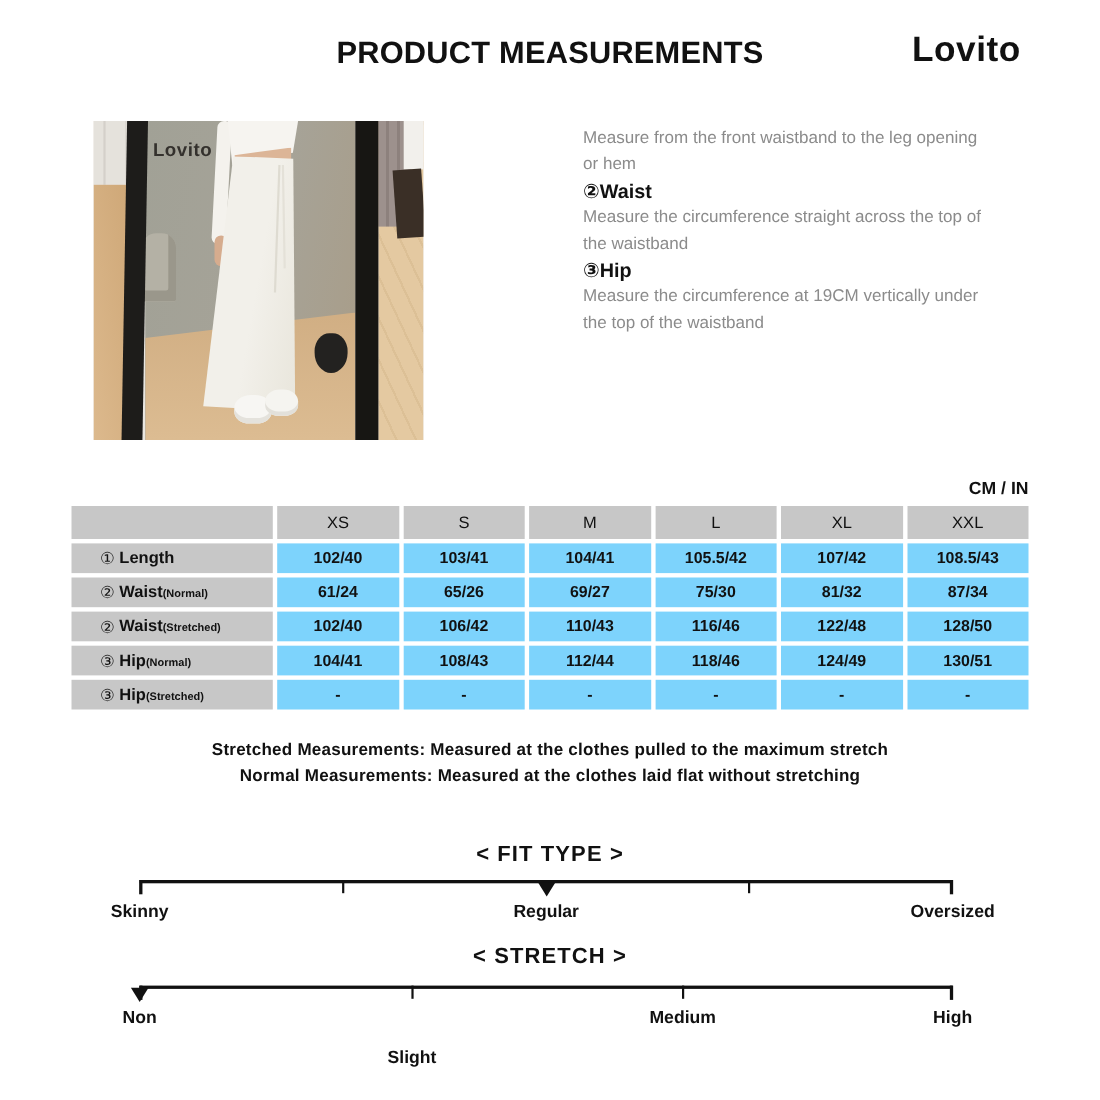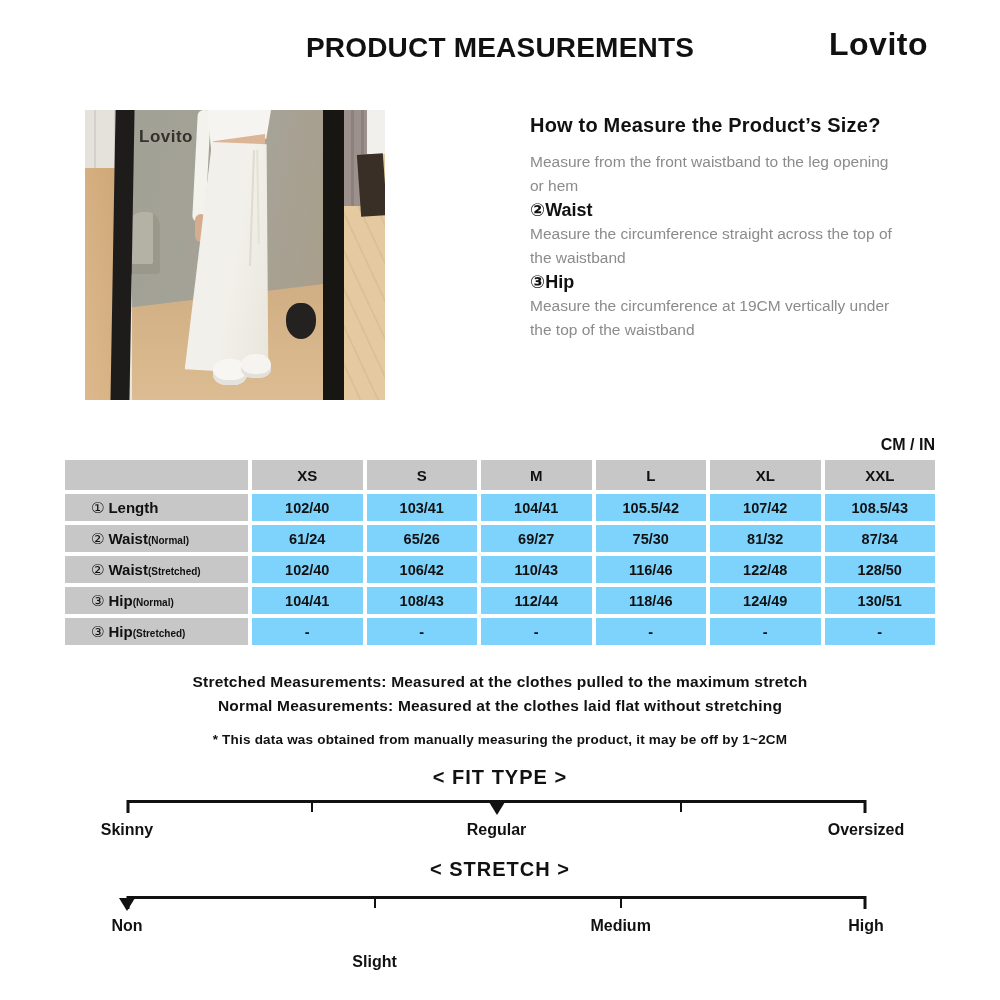--- a/index.html
+++ b/index.html
@@ -79,21 +79,21 @@
   
   .unit { position: absolute; top: 436px; right: 65px; font-size: 16px; font-weight: 800; }
   
   .meas-table { position: absolute; left: 65px; top: 460px; width: 870px;
     display: grid; grid-template-columns: 183px repeat(6, 1fr);
     grid-template-rows: 30px repeat(5, 27px); gap: 4px;
   }
   .cell { display: flex; align-items: center; justify-content: center; font-size: 15px; }
   .cell.gray { background: #c7c7c7; }
   .cell.light { background: #7dd3fc; font-weight: 700; font-size: 14.5px; }
-  .cell.head { font-weight: 700; }
+  .cell.head { font-weight: 400; }
   .cell.rowlabel { justify-content: flex-start; padding-left: 26px; font-weight: 600; }
   .circ { font-family: "DejaVu Sans", sans-serif; font-size: 15px; margin-right: 4px; font-weight: 400; }
   .rsub { font-size: 10px; font-weight: 700; position: relative; top: 2px; }
   
   .notes { position: absolute; left: 0; top: 670px; width: 1000px; text-align: center; }
   .note-line { font-size: 15.5px; font-weight: 700; line-height: 24px; letter-spacing: 0.2px; }
   .note-disclaimer { margin-top: 14px; font-size: 13.5px; font-weight: 700; letter-spacing: 0.2px; }
   
   .slider-title { position: absolute; left: 0; width: 1000px; text-align: center; font-size: 20px; font-weight: 800; letter-spacing: 1px; }
   .slider-bar { position: absolute; left: 127px; width: 739px; height: 3px; background: #111; }
@@ -131,21 +131,20 @@
     <div class="ph-right-floor"></div>
     <div class="ph-curtain"></div>
     <div class="ph-bed"></div>
     <div class="ph-bench"></div>
     <div class="ph-frame-left"></div>
     <div class="ph-frame-right"></div>
     <div class="ph-watermark">Lovito</div>
   </div>
 
   <div class="howto">
-    <div class="howto-title">How to Measure the Product’s Size?</div>
     <div class="howto-text">Measure from the front waistband to the leg opening or hem</div>
     <div class="howto-label">②Waist</div>
     <div class="howto-text">Measure the circumference straight across the top of the waistband</div>
     <div class="howto-label">③Hip</div>
     <div class="howto-text">Measure the circumference at 19CM vertically under the top of the waistband</div>
   </div>
 
   <div class="unit">CM / IN</div>
 
   <div class="meas-table">
@@ -214,21 +213,20 @@
     <div class="cell light">-</div>
     <div class="cell light">-</div>
     <div class="cell light">-</div>
     <div class="cell light">-</div>
     <div class="cell light">-</div>
   </div>
 
   <div class="notes">
     <div class="note-line">Stretched  Measurements: Measured at the clothes pulled to the maximum stretch</div>
     <div class="note-line">Normal Measurements: Measured at the clothes laid flat without stretching</div>
-    <div class="note-disclaimer">* This data was obtained from manually measuring the product, it may be off by 1~2CM</div>
   </div>
 
   <div class="slider-title" style="top:766px;">&lt; FIT TYPE &gt;</div>
   <div class="slider-bar" style="top:800px;">
     <div class="tick end" style="left:1px;"></div>
     <div class="tick" style="left:25%;"></div>
     <div class="tick" style="left:75%;"></div>
     <div class="tick end" style="left:calc(100% - 1px);"></div>
     <div class="marker" style="left:50%;"></div>
     <span class="slider-label" style="left:0;text-align:center;">Skinny</span>

